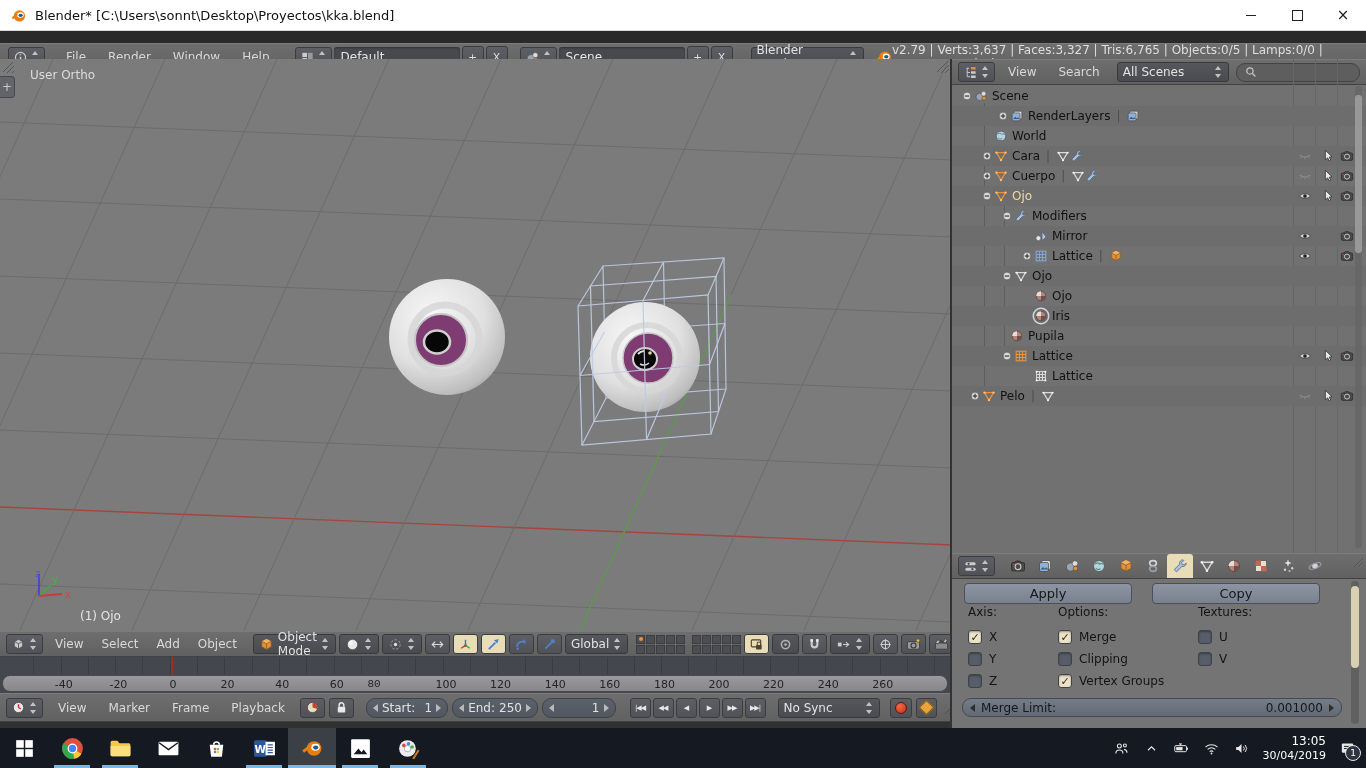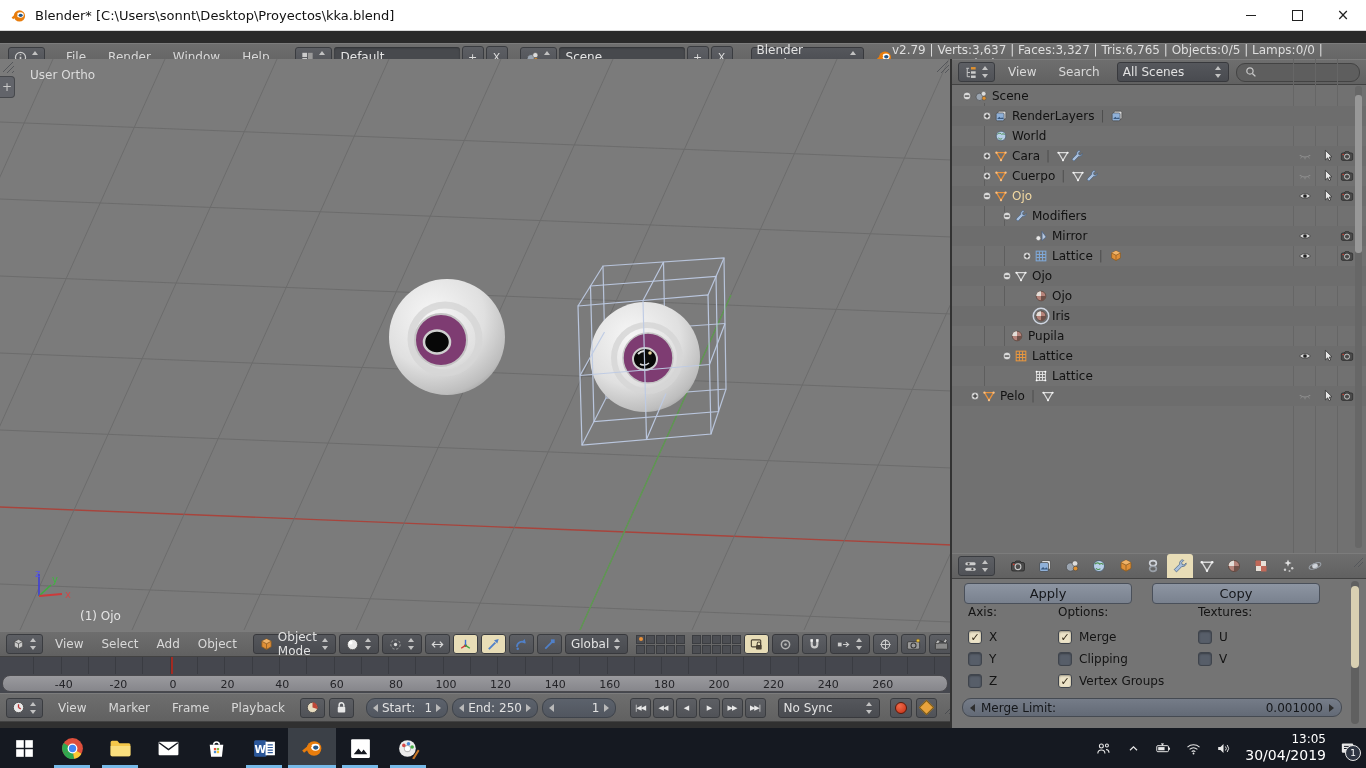--- a/index.html
+++ b/index.html
@@ -115,21 +115,21 @@
 
   
   #taskbar{left:0;top:728px;width:1366px;height:40px;background:#151921;display:flex;align-items:center;}
   .tb-btn{width:48px;height:40px;display:flex;align-items:center;justify-content:center;position:relative;}
   .tb-btn.active{background:#3b4047;}
   .tb-underline{position:absolute;left:50%;transform:translateX(-50%);bottom:0;width:36px;height:3px;background:#76b9e8;}
   .tb-underline.wide{width:48px;}
   #tray{margin-left:auto;display:flex;align-items:center;gap:13px;padding-right:10px;}
   .tray-ic{display:inline-flex;}
   #clock{color:#fff;text-align:right;line-height:1.25;font-size:12px;}
-  #clock .date{font-size:14px;}
+  #clock .date{font-size:11px;}
   #notif{position:relative;display:inline-flex;}
   #notif-badge{position:absolute;right:-5px;bottom:-4px;width:14px;height:14px;border-radius:50%;background:#2e3542;border:1px solid #e8e8e8;color:#fff;font-size:9px;display:flex;align-items:center;justify-content:center;}
 </style>
 </head>
 <body>
 
 <div id="titlebar" class="abs">
   <span class="ic logo" id="title-logo">
       <svg viewBox="0 0 16 16" class="svg16">
         <circle cx="9" cy="8.5" r="6" fill="#e87d0d"></circle>
@@ -480,21 +480,21 @@
   <div id="cur-frame-line"></div>
 </div>
 <div id="tl-ruler" class="abs">
   <div id="ruler-bar">
       <span class="ruler-num" style="left: 60.8px;">-40</span>
       <span class="ruler-num" style="left: 115.4px;">-20</span>
       <span class="ruler-num" style="left: 170px;">0</span>
       <span class="ruler-num" style="left: 224.6px;">20</span>
       <span class="ruler-num" style="left: 279.2px;">40</span>
       <span class="ruler-num" style="left: 333.8px;">60</span>
-      <span class="ruler-num" style="left: 393px;">80</span>
+      <span class="ruler-num" style="left: 371px; font-family: Liberation Mono, monospace;">80</span>
       <span class="ruler-num" style="left: 443px;">100</span>
       <span class="ruler-num" style="left: 497.6px;">120</span>
       <span class="ruler-num" style="left: 552.2px;">140</span>
       <span class="ruler-num" style="left: 606.8px;">160</span>
       <span class="ruler-num" style="left: 661.4px;">180</span>
       <span class="ruler-num" style="left: 716px;">200</span>
       <span class="ruler-num" style="left: 770.6px;">220</span>
       <span class="ruler-num" style="left: 825.2px;">240</span>
       <span class="ruler-num" style="left: 879.8px;">260</span>
     </div>
@@ -631,21 +631,21 @@
         </span>
         <span class="ic">
           <svg viewBox="0 0 16 16" class="svg14">
             <circle cx="6.5" cy="9" r="4.2" fill="#9aa4b0" stroke="#4a4a4a" stroke-width=".7"></circle>
             <circle cx="11" cy="5.5" r="2.8" fill="#dcdcdc" stroke="#4a4a4a" stroke-width=".6"></circle>
             <circle cx="11.5" cy="10.5" r="2.3" fill="#e0912f" stroke="#4a4a4a" stroke-width=".6"></circle>
           </svg>
         </span>
         <span class="ot-label">Scene</span>
       </div>
-      <div class="ot-row alt" style="padding-left: 28px;">
+      <div class="ot-row alt" style="padding-left: 44px;">
         <span class="ot-exp">
           <svg viewBox="0 0 16 16" class="svg12">
             <circle cx="8" cy="8" r="5.2" fill="#d9d9d9" stroke="#4a4a4a" stroke-width=".9"></circle>
             <rect x="5" y="7.3" width="6" height="1.5" fill="#333"></rect>
             <rect x="7.3" y="5" width="1.5" height="6" fill="#333"></rect>
           </svg>
         </span>
         <span class="ic">
           <svg viewBox="0 0 16 16" class="svg14">
             <rect x="4.5" y="2.5" width="9" height="9" rx="1.5" fill="#dcdcdc" stroke="#444" stroke-width=".7"></rect>

